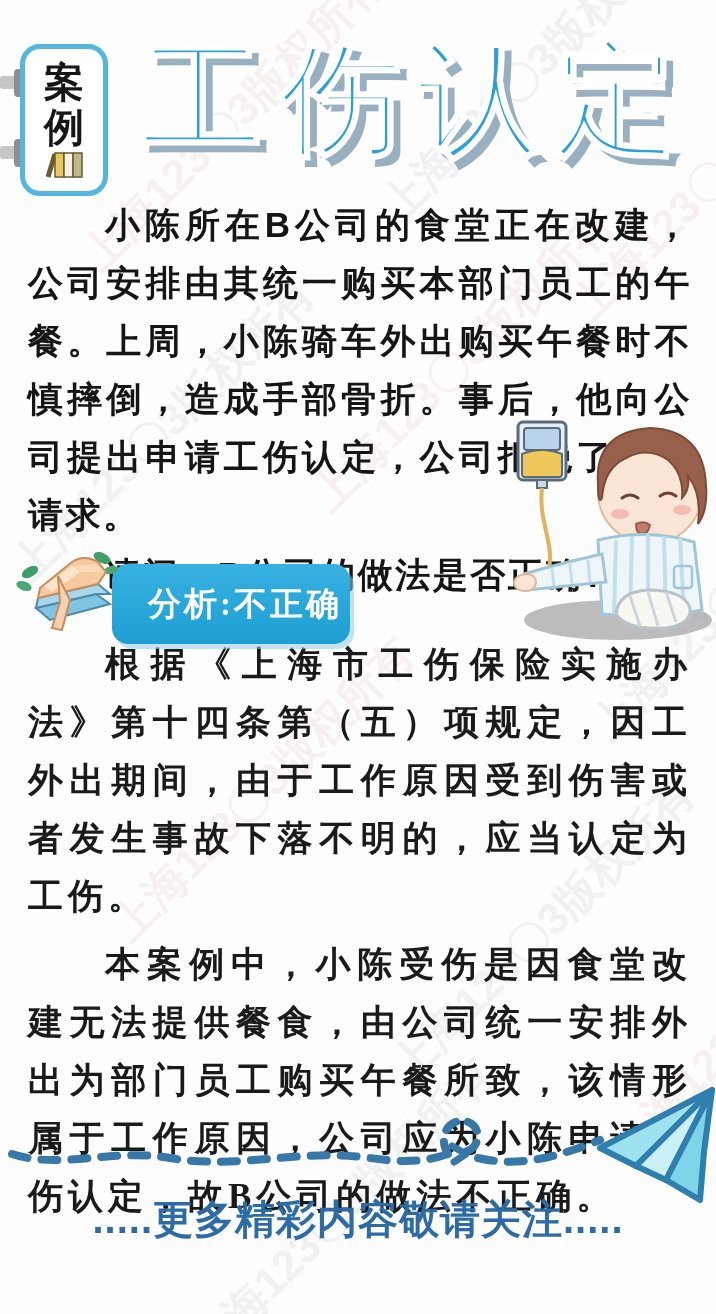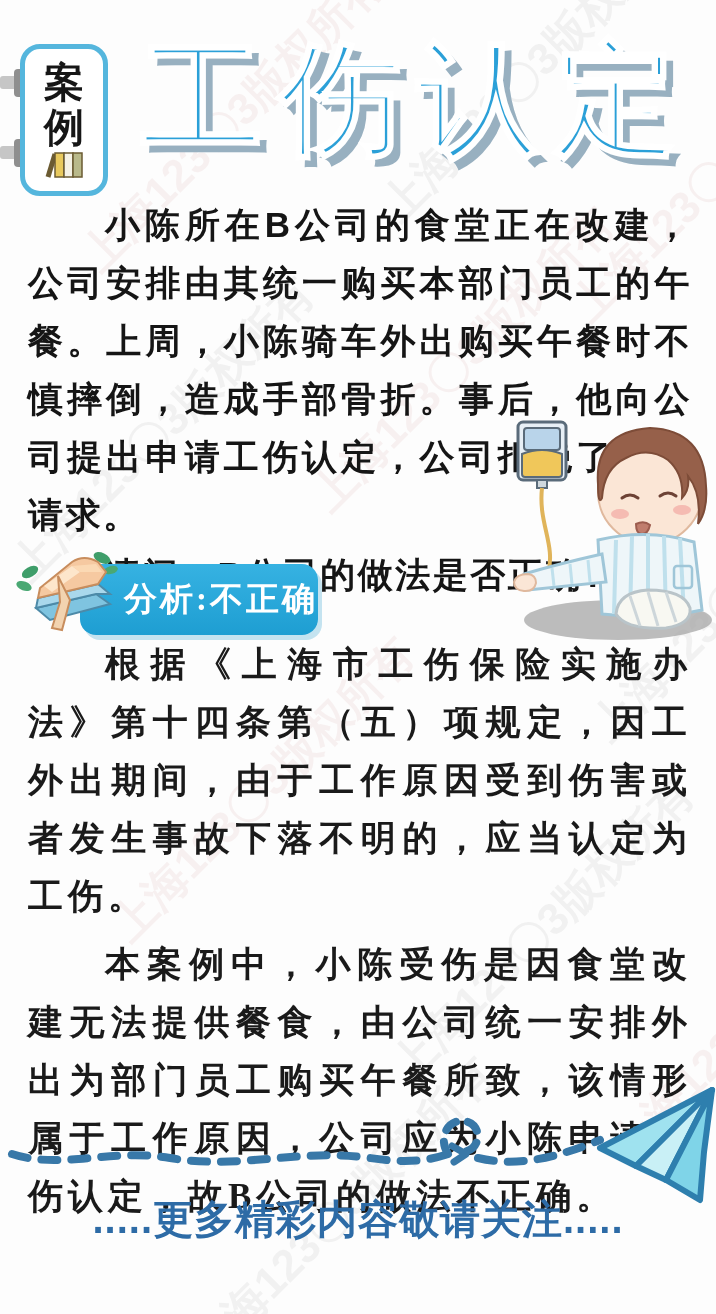--- a/index.html
+++ b/index.html
@@ -38,24 +38,24 @@
   .case-block {
     position:absolute; left:28px; right:24px; top:196px; z-index:1;
     font-size:35px; line-height:58px; letter-spacing:2.5px; font-weight:600;
     color:#151515; text-align:justify;
   }
   .case-block p { text-indent:2.2em; }
   .case-block p.question { margin-top:2px; text-align:left; }
   
   .badge-books { position:absolute; left:14px; top:542px; z-index:4; }
   .badge-pill {
-    position:absolute; left:80px; top:564px; width:238px; height:71px;
+    position:absolute; left:112px; top:564px; width:238px; height:80px;
     border-radius:16px; background:linear-gradient(180deg,#36b2e2 0%, #1e9ed2 100%);
     box-shadow:4px 5px 0 rgba(150,205,230,0.55);
-    display:flex; align-items:center; justify-content:flex-end; padding-left:28px;
+    display:flex; align-items:center; justify-content:center; padding-left:28px;
     z-index:3;
   }
   .badge-pill span {
     font-family:"Liberation Serif", serif; font-weight:700; font-size:33px;
     color:#ffffff; letter-spacing:3px; white-space:nowrap;
   }
   
   .analysis-block {
     position:absolute; left:28px; right:24px; top:636px; z-index:1;
     font-family:"Liberation Serif", serif; font-size:35px; line-height:58px;

